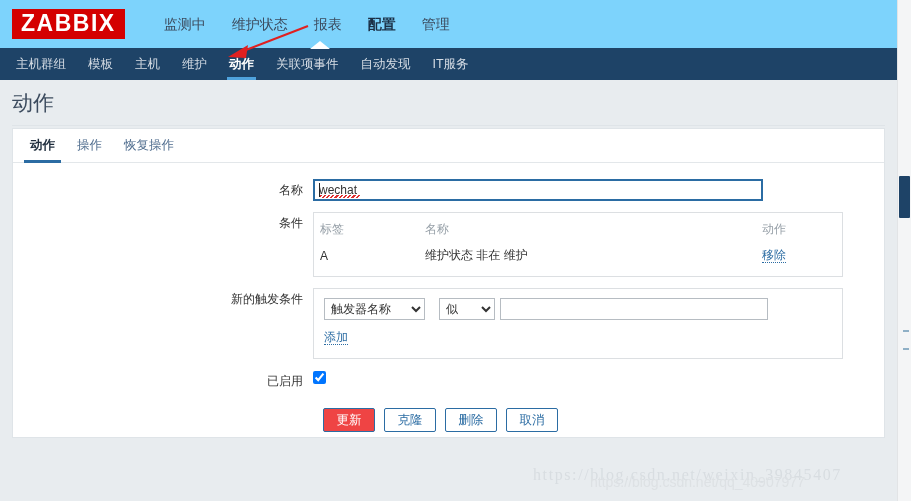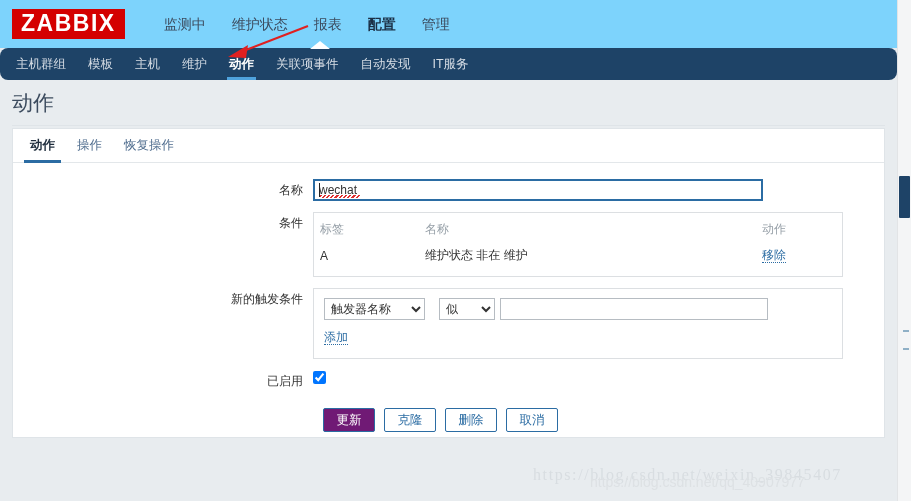--- a/index.html
+++ b/index.html
@@ -59,21 +59,20 @@
 
   
   .sub-nav {
     position: absolute;
     left: 0; top: 48px;
     width: 897px;
     height: 32px;
     background: #1e4367;
     display: flex;
     align-items: center;
-    border-radius: 8px;
   }
   .sub-nav-item {
     font-size: 12.5px;
     color: #d6dde5;
     padding: 0 11px;
     line-height: 32px;
     cursor: pointer;
     white-space: nowrap;
     position: relative;
   }
@@ -310,21 +309,21 @@
     padding: 0 12px;
     margin-right: 9px;
     cursor: pointer;
     box-sizing: border-box;
     border-radius: 2px;
     background: #ffffff;
     border: 1px solid #2b6ca3;
     color: #2b6ca3;
   }
   button.btn.primary {
-    background: #701a75;
+    background: #ef4444;
     border: 1px solid #2b6ca3;
     color: #ffffff;
   }
 
   
   .scroll-track {
     position: absolute;
     right: 0; top: 0;
     width: 14px;
     height: 501px;

